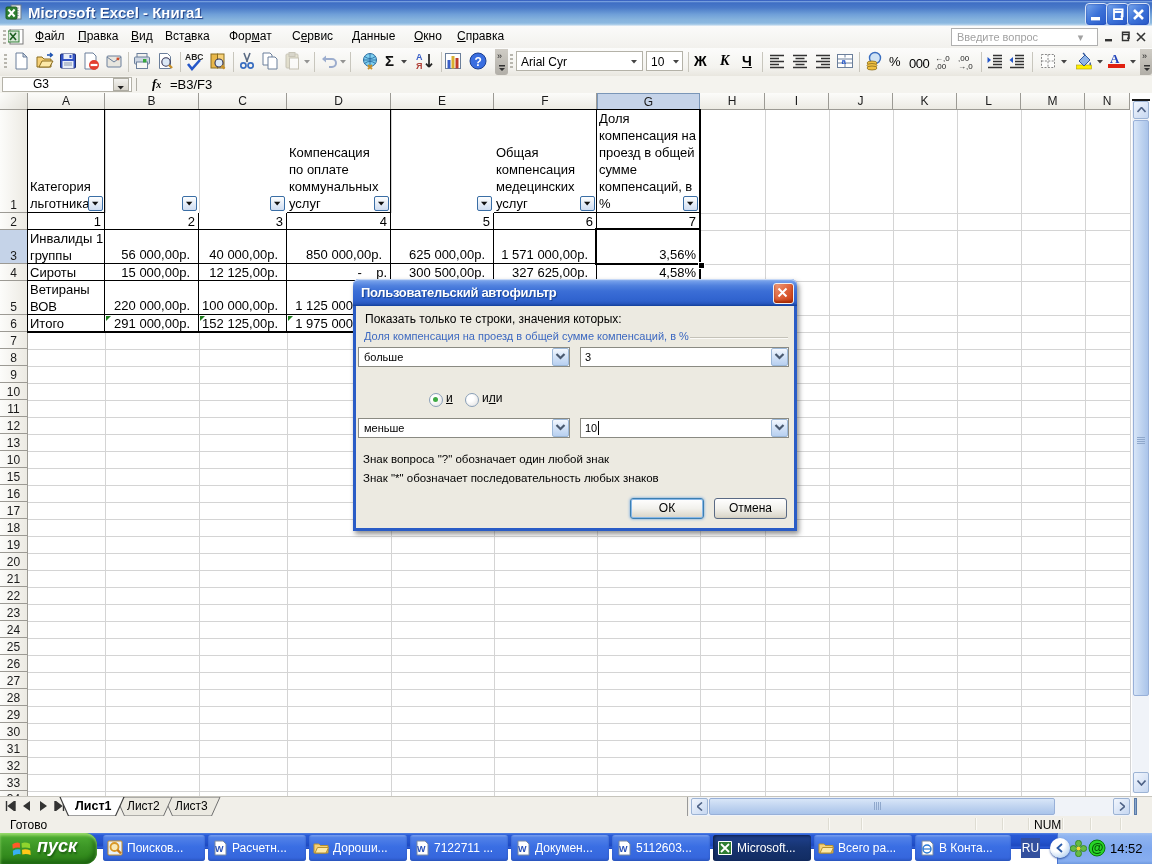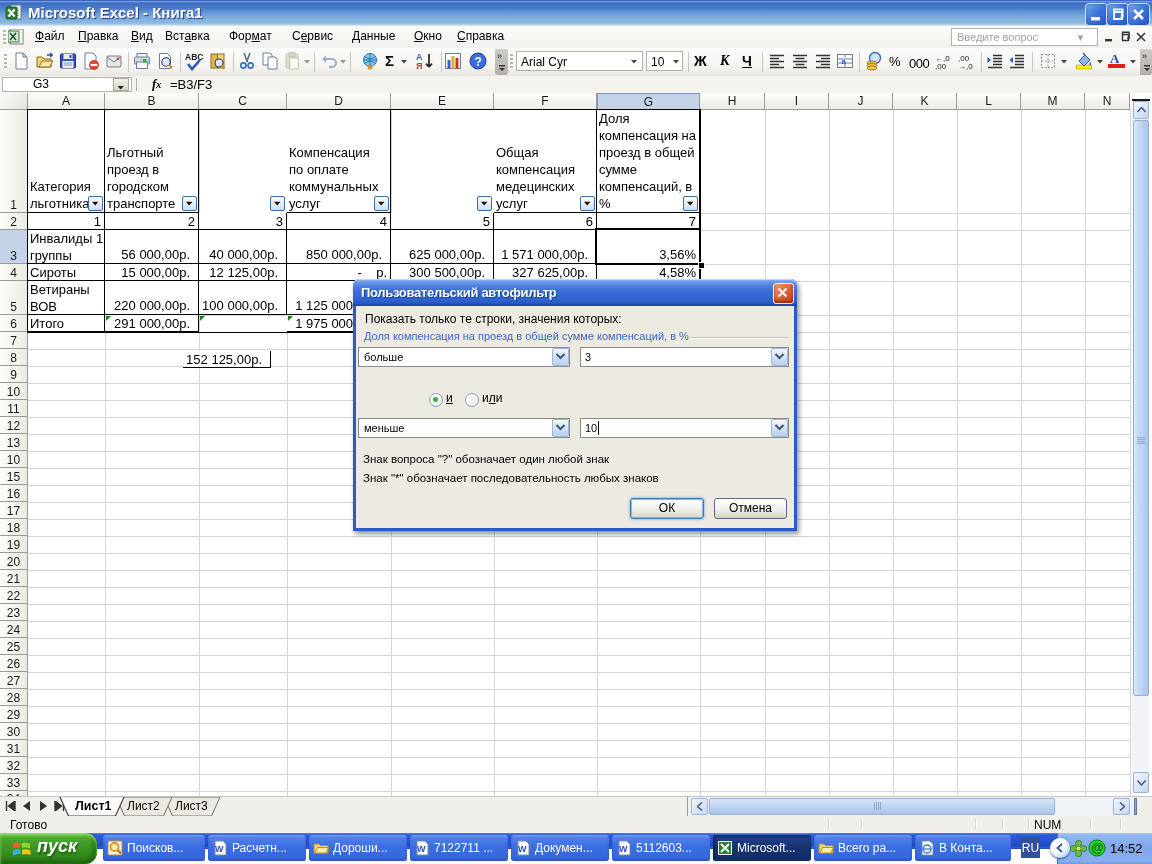--- a/index.html
+++ b/index.html
@@ -437,21 +437,20 @@
       <div class="ghl abs" style="top:647px;"></div>
       <div class="ghl abs" style="top:664px;"></div>
       <div class="ghl abs" style="top:681px;"></div>
       <div class="ghl abs" style="top:698px;"></div>
     </div>
 
   <div id="tablecells" class="abs" style="left:27px;top:16px;width:674px;height:224px;">
     <div class="abs" style="left:0;top:0;width:674px;height:224px;border:1px solid #000;box-sizing:border-box;"></div>
 
     <div class="cell tcell abs hdrc" style="left:1px;top:1px;width:77px;height:103px;">Категория<br>льготника</div>
-    <div class="cell tcell abs hdrc" style="left:78px;top:1px;width:94px;height:103px;">Льготный<br>проезд в<br>городском<br>транспорте</div>
     <div class="cell tcell abs hdrc" style="left:260px;top:1px;width:104px;height:103px;">Компенсация<br>по оплате<br>коммунальных<br>услуг</div>
     <div class="cell tcell abs hdrc" style="left:467px;top:1px;width:103px;height:103px;">Общая<br>компенсация<br>медецинских<br>услуг</div>
     <div class="cell tcell abs hdrc" style="left:570px;top:1px;width:103px;height:103px;">Доля<br>компенсация на<br>проезд в общей<br>сумме<br>компенсаций, в<br>%</div>
 
     <div class="fbtn abs" style="left:61px;top:87px;">
         <svg width="9" height="6">
           <path d="M1 0.8 l3.2 3.8 L7.4 0.8 z" fill="#111"></path>
         </svg>
       </div>
     <div class="fbtn abs" style="left:155px;top:87px;">
@@ -512,21 +511,21 @@
     <div class="cell tcell abs" style="left:1px;top:172px;width:77px;height:34px;padding-left:2px;">Ветираны<br>ВОВ</div>
     <div class="cell tcell num cur abs bot" style="left:78px;top:172px;width:94px;height:34px;">220 000,00р.</div>
     <div class="cell tcell num cur abs bot" style="left:172px;top:172px;width:88px;height:34px;">100 000,00р.</div>
     <div class="cell tcell num cur abs bot" style="left:260px;top:172px;width:104px;height:34px;">1 125 000,00р.</div>
     <div class="cell tcell num abs bot" style="left:364px;top:172px;width:103px;height:34px;"></div>
     <div class="cell tcell num abs bot" style="left:467px;top:172px;width:103px;height:34px;"></div>
     <div class="cell tcell num abs bot" style="left:570px;top:172px;width:103px;height:34px;"></div>
 
     <div class="cell tcell abs" style="left:1px;top:206px;width:77px;height:17px;padding-left:2px;">Итого</div>
     <div class="cell tcell num cur abs" style="left:78px;top:206px;width:94px;height:17px;">291 000,00р.</div>
-    <div class="cell tcell num cur abs" style="left:156px;top:206px;width:88px;height:17px;margin-top:36px;">152 125,00р.</div>
+    <div class="cell tcell num cur abs" style="left:172px;top:206px;width:88px;height:17px;">152 125,00р.</div>
     <div class="cell tcell num cur abs" style="left:260px;top:206px;width:104px;height:17px;">1 975 000,00р.</div>
     <div class="cell tcell num abs" style="left:364px;top:206px;width:103px;height:17px;"></div>
     <div class="cell tcell num abs" style="left:467px;top:206px;width:103px;height:17px;"></div>
     <div class="cell tcell num abs" style="left:570px;top:206px;width:103px;height:17px;"></div>
 
     <svg class="abs" style="left:79px;top:207px" width="5" height="5">
         <path d="M0 0 h5 L0 5 z" fill="#1d7d1d"></path>
       </svg>
     <svg class="abs" style="left:173px;top:207px" width="5" height="5">
         <path d="M0 0 h5 L0 5 z" fill="#1d7d1d"></path>

